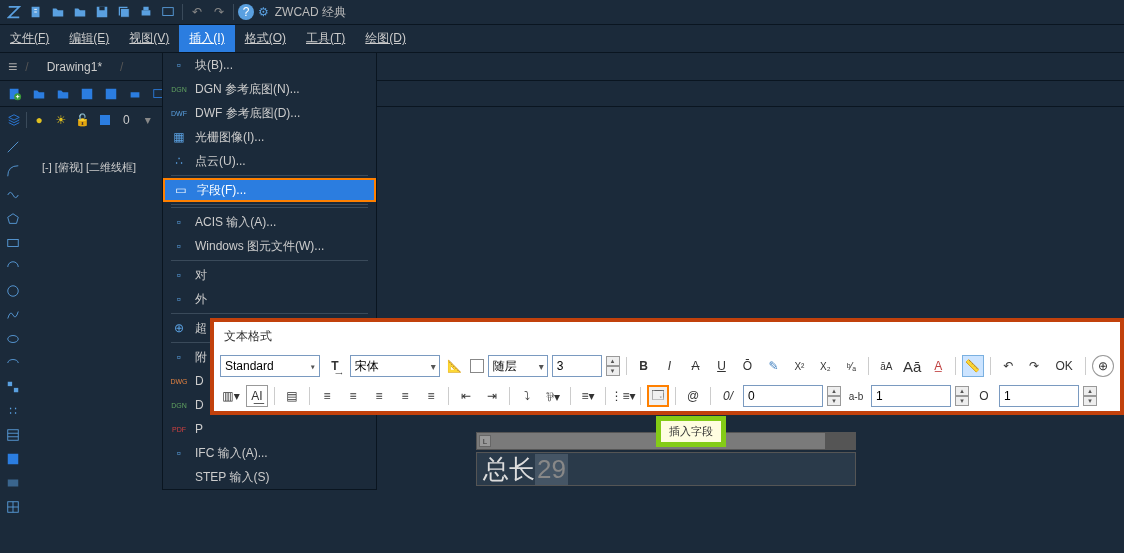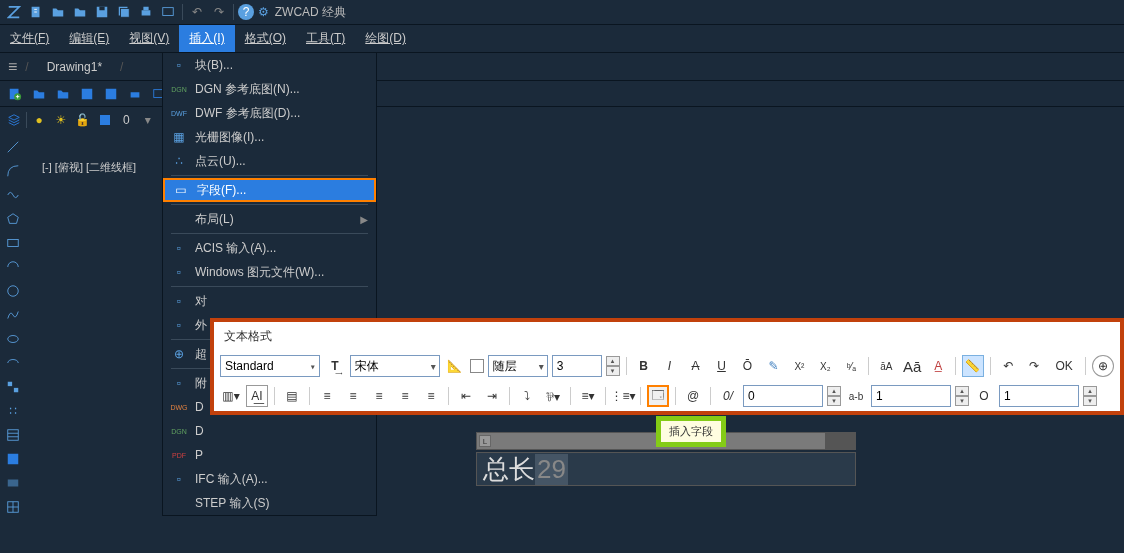--- a/index.html
+++ b/index.html
@@ -293,25 +293,20 @@
   <div class="dd-item">
       <span class="dd-icon">∴</span>
       <span>点云(U)...</span>
     </div>
   <div class="dd-sep"></div>
   <div class="dd-item highlighted">
       <span class="dd-icon" style="color:#fff;">▭</span>
       <span>字段(F)...</span>
     </div>
   <div class="dd-sep"></div>
-  <div class="dd-item">
-      <span class="dd-icon"></span>
-      <span>布局(L)</span>
-      <span class="dd-arrow">▶</span>
-    </div>
   <div class="dd-sep"></div>
   <div class="dd-item">
       <span class="dd-icon">▫</span>
       <span>ACIS 输入(A)...</span>
     </div>
   <div class="dd-item">
       <span class="dd-icon">▫</span>
       <span>Windows 图元文件(W)...</span>
     </div>
   <div class="dd-sep"></div>

